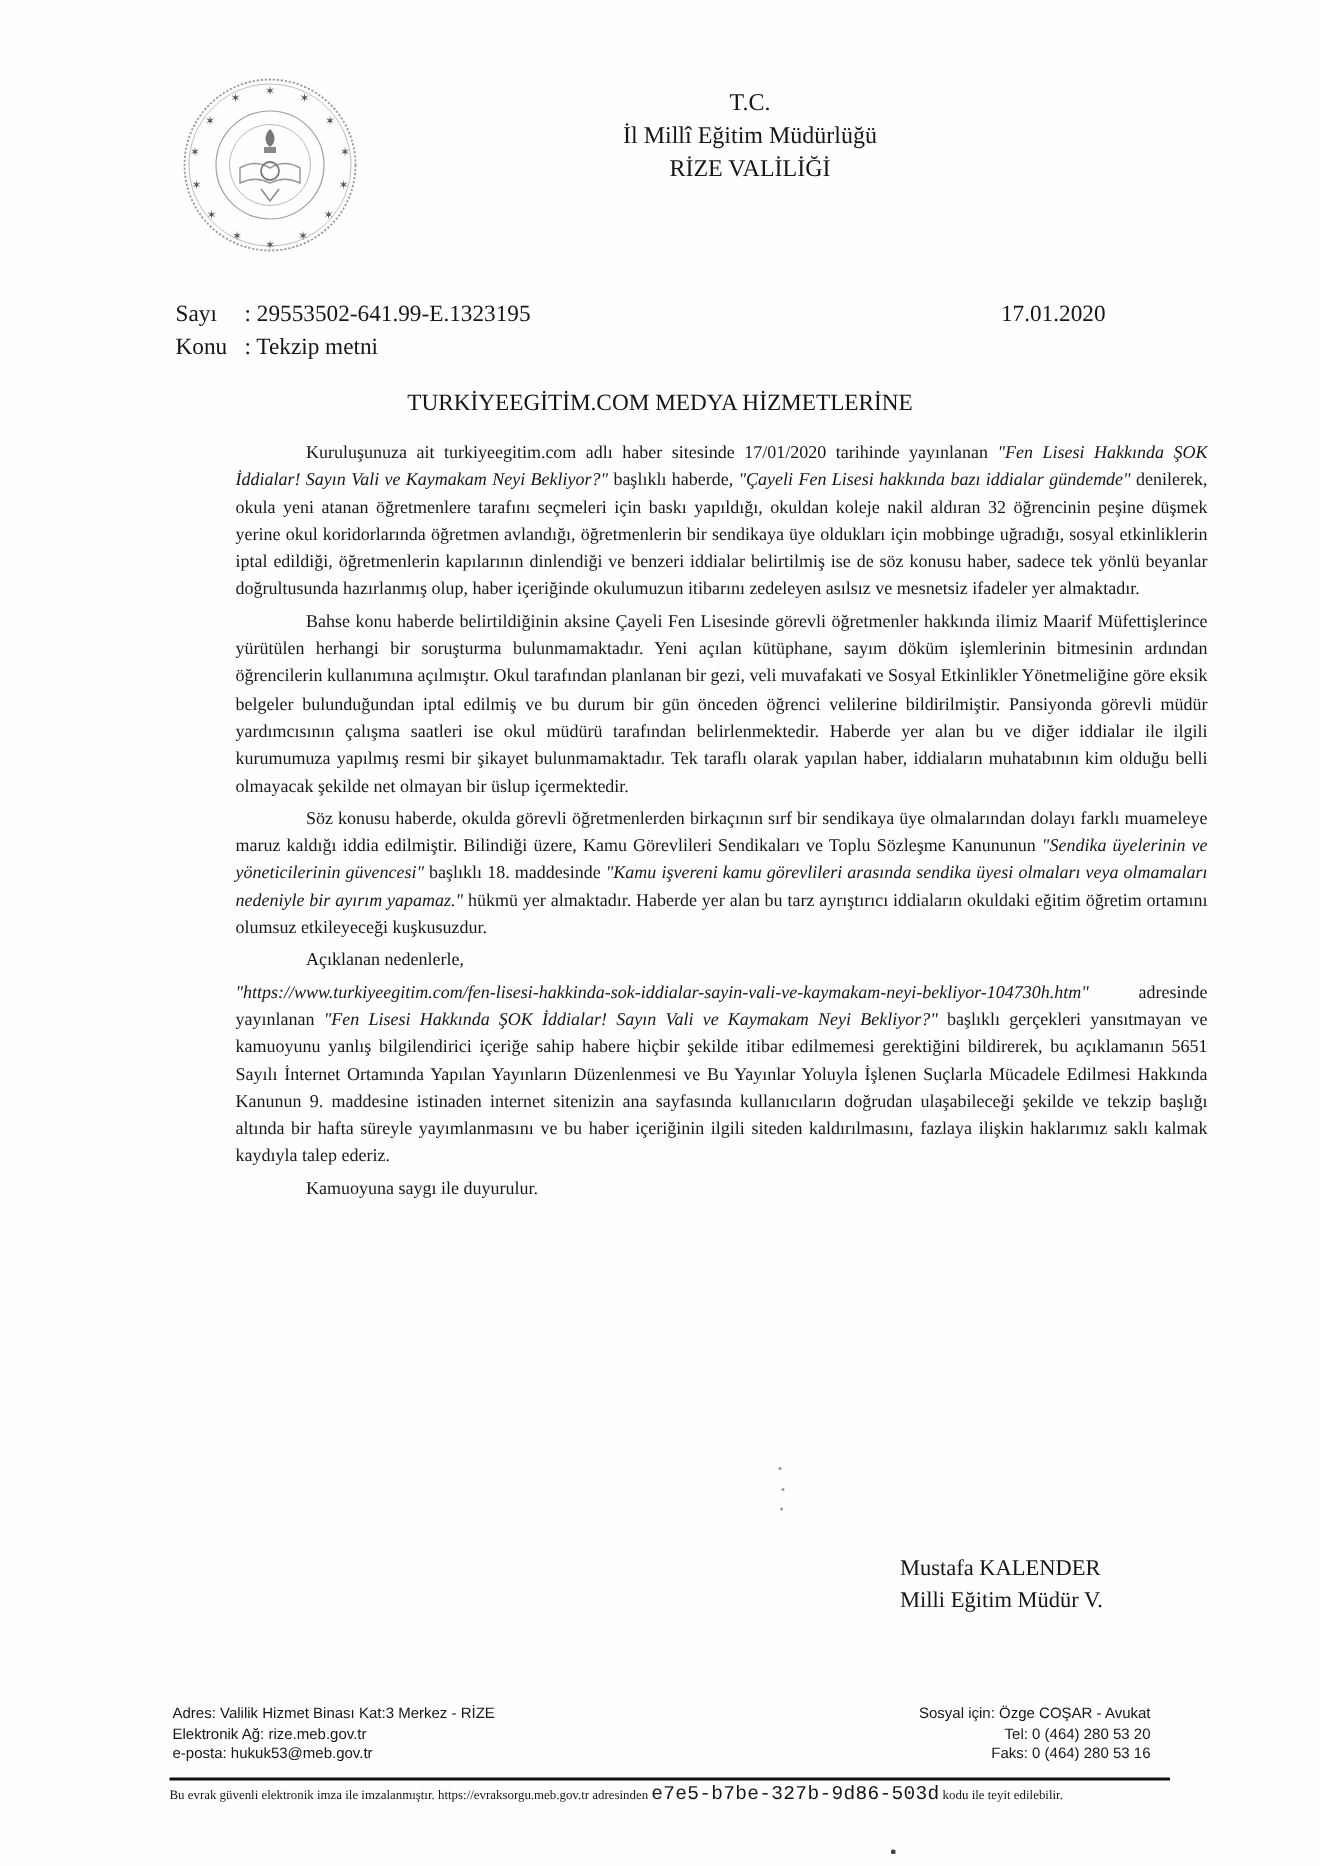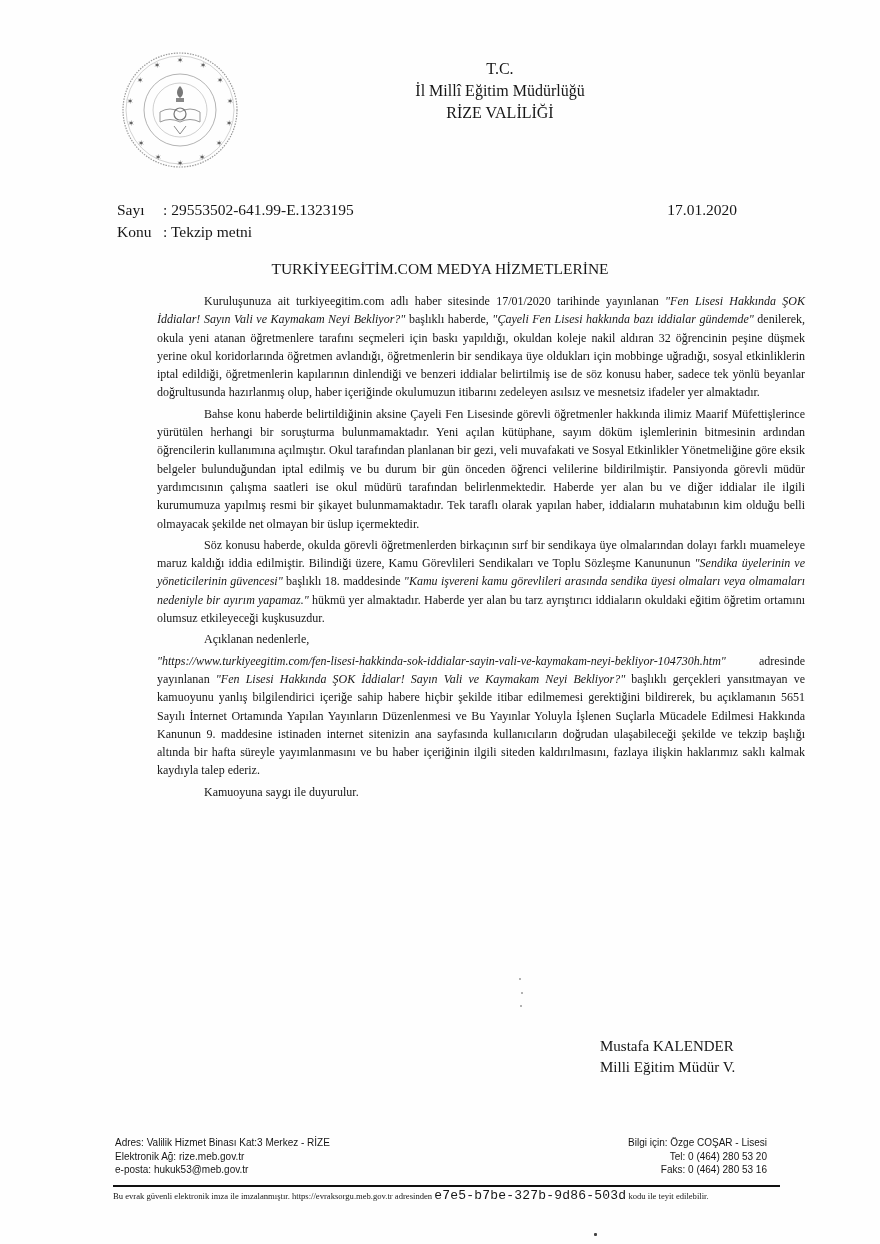--- a/index.html
+++ b/index.html
@@ -218,21 +218,21 @@
   <span class="speck" style="left:519px;top:978px;"></span>
   <span class="speck" style="left:521px;top:992px;"></span>
   <span class="speck" style="left:520px;top:1005px;"></span>
 
   <div class="footer-left">
     <div>Adres: Valilik Hizmet Binası Kat:3 Merkez - RİZE</div>
     <div>Elektronik Ağ: rize.meb.gov.tr</div>
     <div>e-posta: hukuk53@meb.gov.tr</div>
   </div>
   <div class="footer-right">
-    <div>Bilgi için:  Özge COŞAR - Lisesi</div>
+    <div>Sosyal için:  Özge COŞAR - Avukat</div>
     <div>Tel:  0 (464) 280 53 20</div>
     <div>Faks:  0 (464) 280 53 16</div>
   </div>
   <div class="footer-rule"></div>
   <div class="verify"><span>Bu evrak güvenli elektronik imza ile imzalanmıştır. https://evraksorgu.meb.gov.tr adresinden </span><span class="code">e7e5-b7be-327b-9d86-503d</span><span> kodu ile teyit edilebilir.</span></div>
 
   <span class="speck" style="left:594px;top:1233px;width:3px;height:3px;background:#444;"></span>
 </div>
 
 </body></html>

